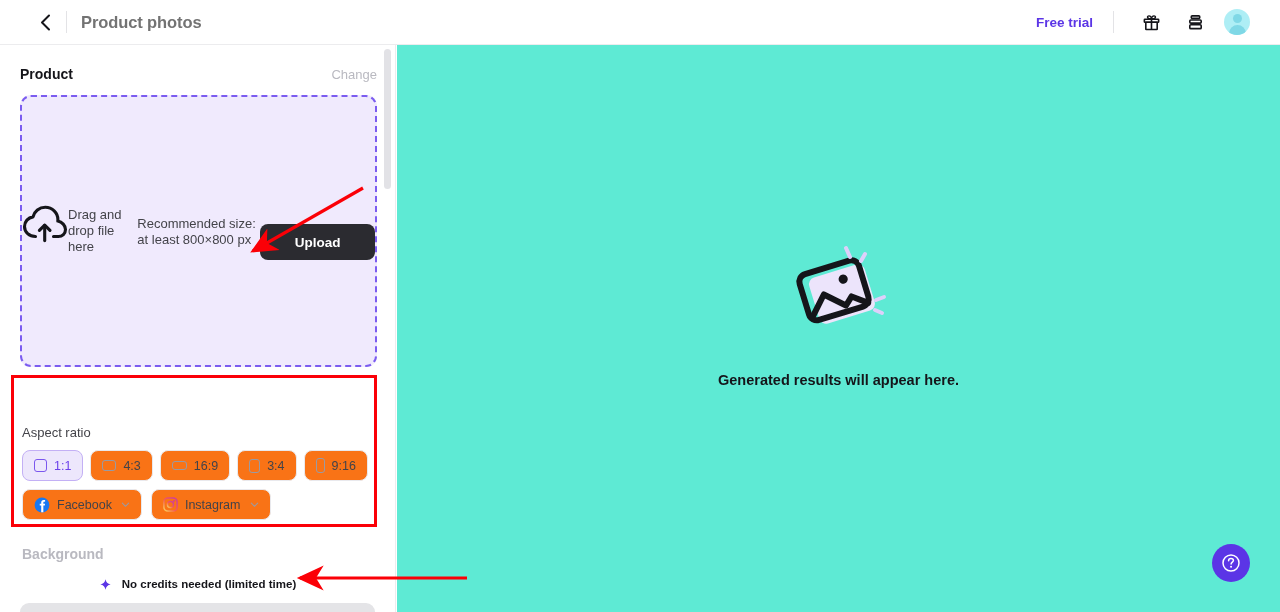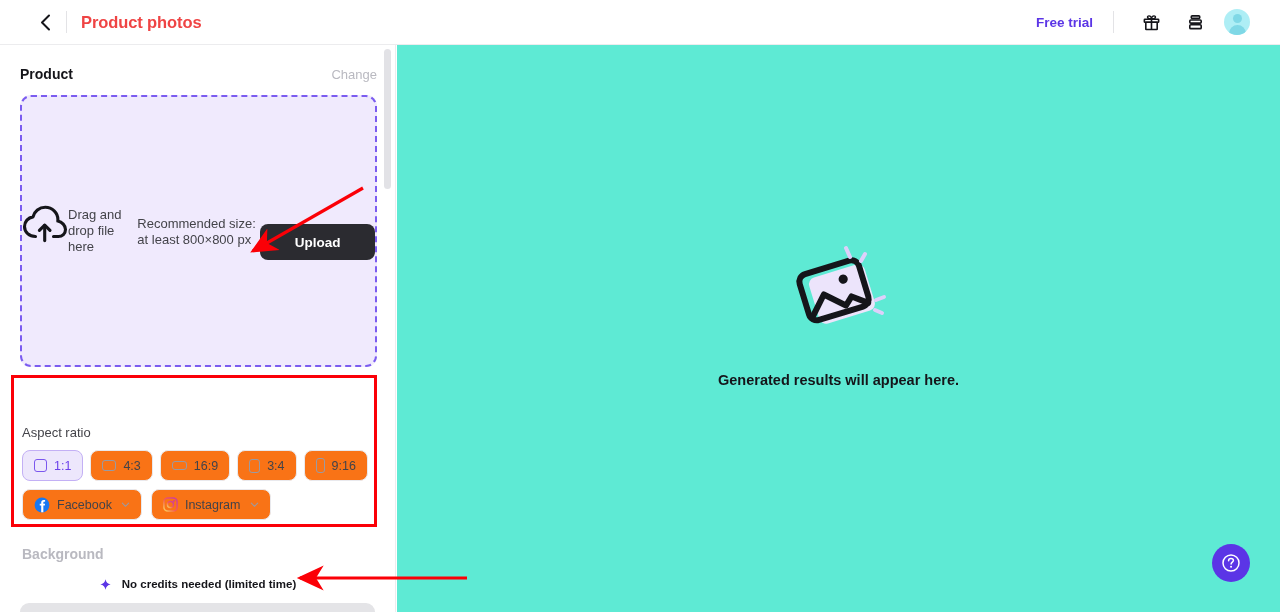--- a/index.html
+++ b/index.html
@@ -21,21 +21,21 @@
   }
   .back-btn {
     width: 34px; height: 34px; margin-left: 28px;
     display: flex; align-items: center; justify-content: center;
     cursor: pointer; border-radius: 6px;
   }
   .hdr-divider {
     width: 1px; height: 22px; background: #e3e3e6; margin: 0 14px 0 4px;
   }
   .hdr-title {
-    font-size: 16.5px; font-weight: bold; color: #ef4444;
+    font-size: 16.5px; font-weight: bold; color: #737373;
     letter-spacing: -0.1px;
   }
   .hdr-right {
     margin-left: auto; display: flex; align-items: center;
     margin-right: 30px; gap: 0;
   }
   .free-trial {
     font-size: 13.5px; font-weight: bold; color: #5b35e6;
     cursor: pointer; margin-right: 20px; white-space: nowrap;
   }

